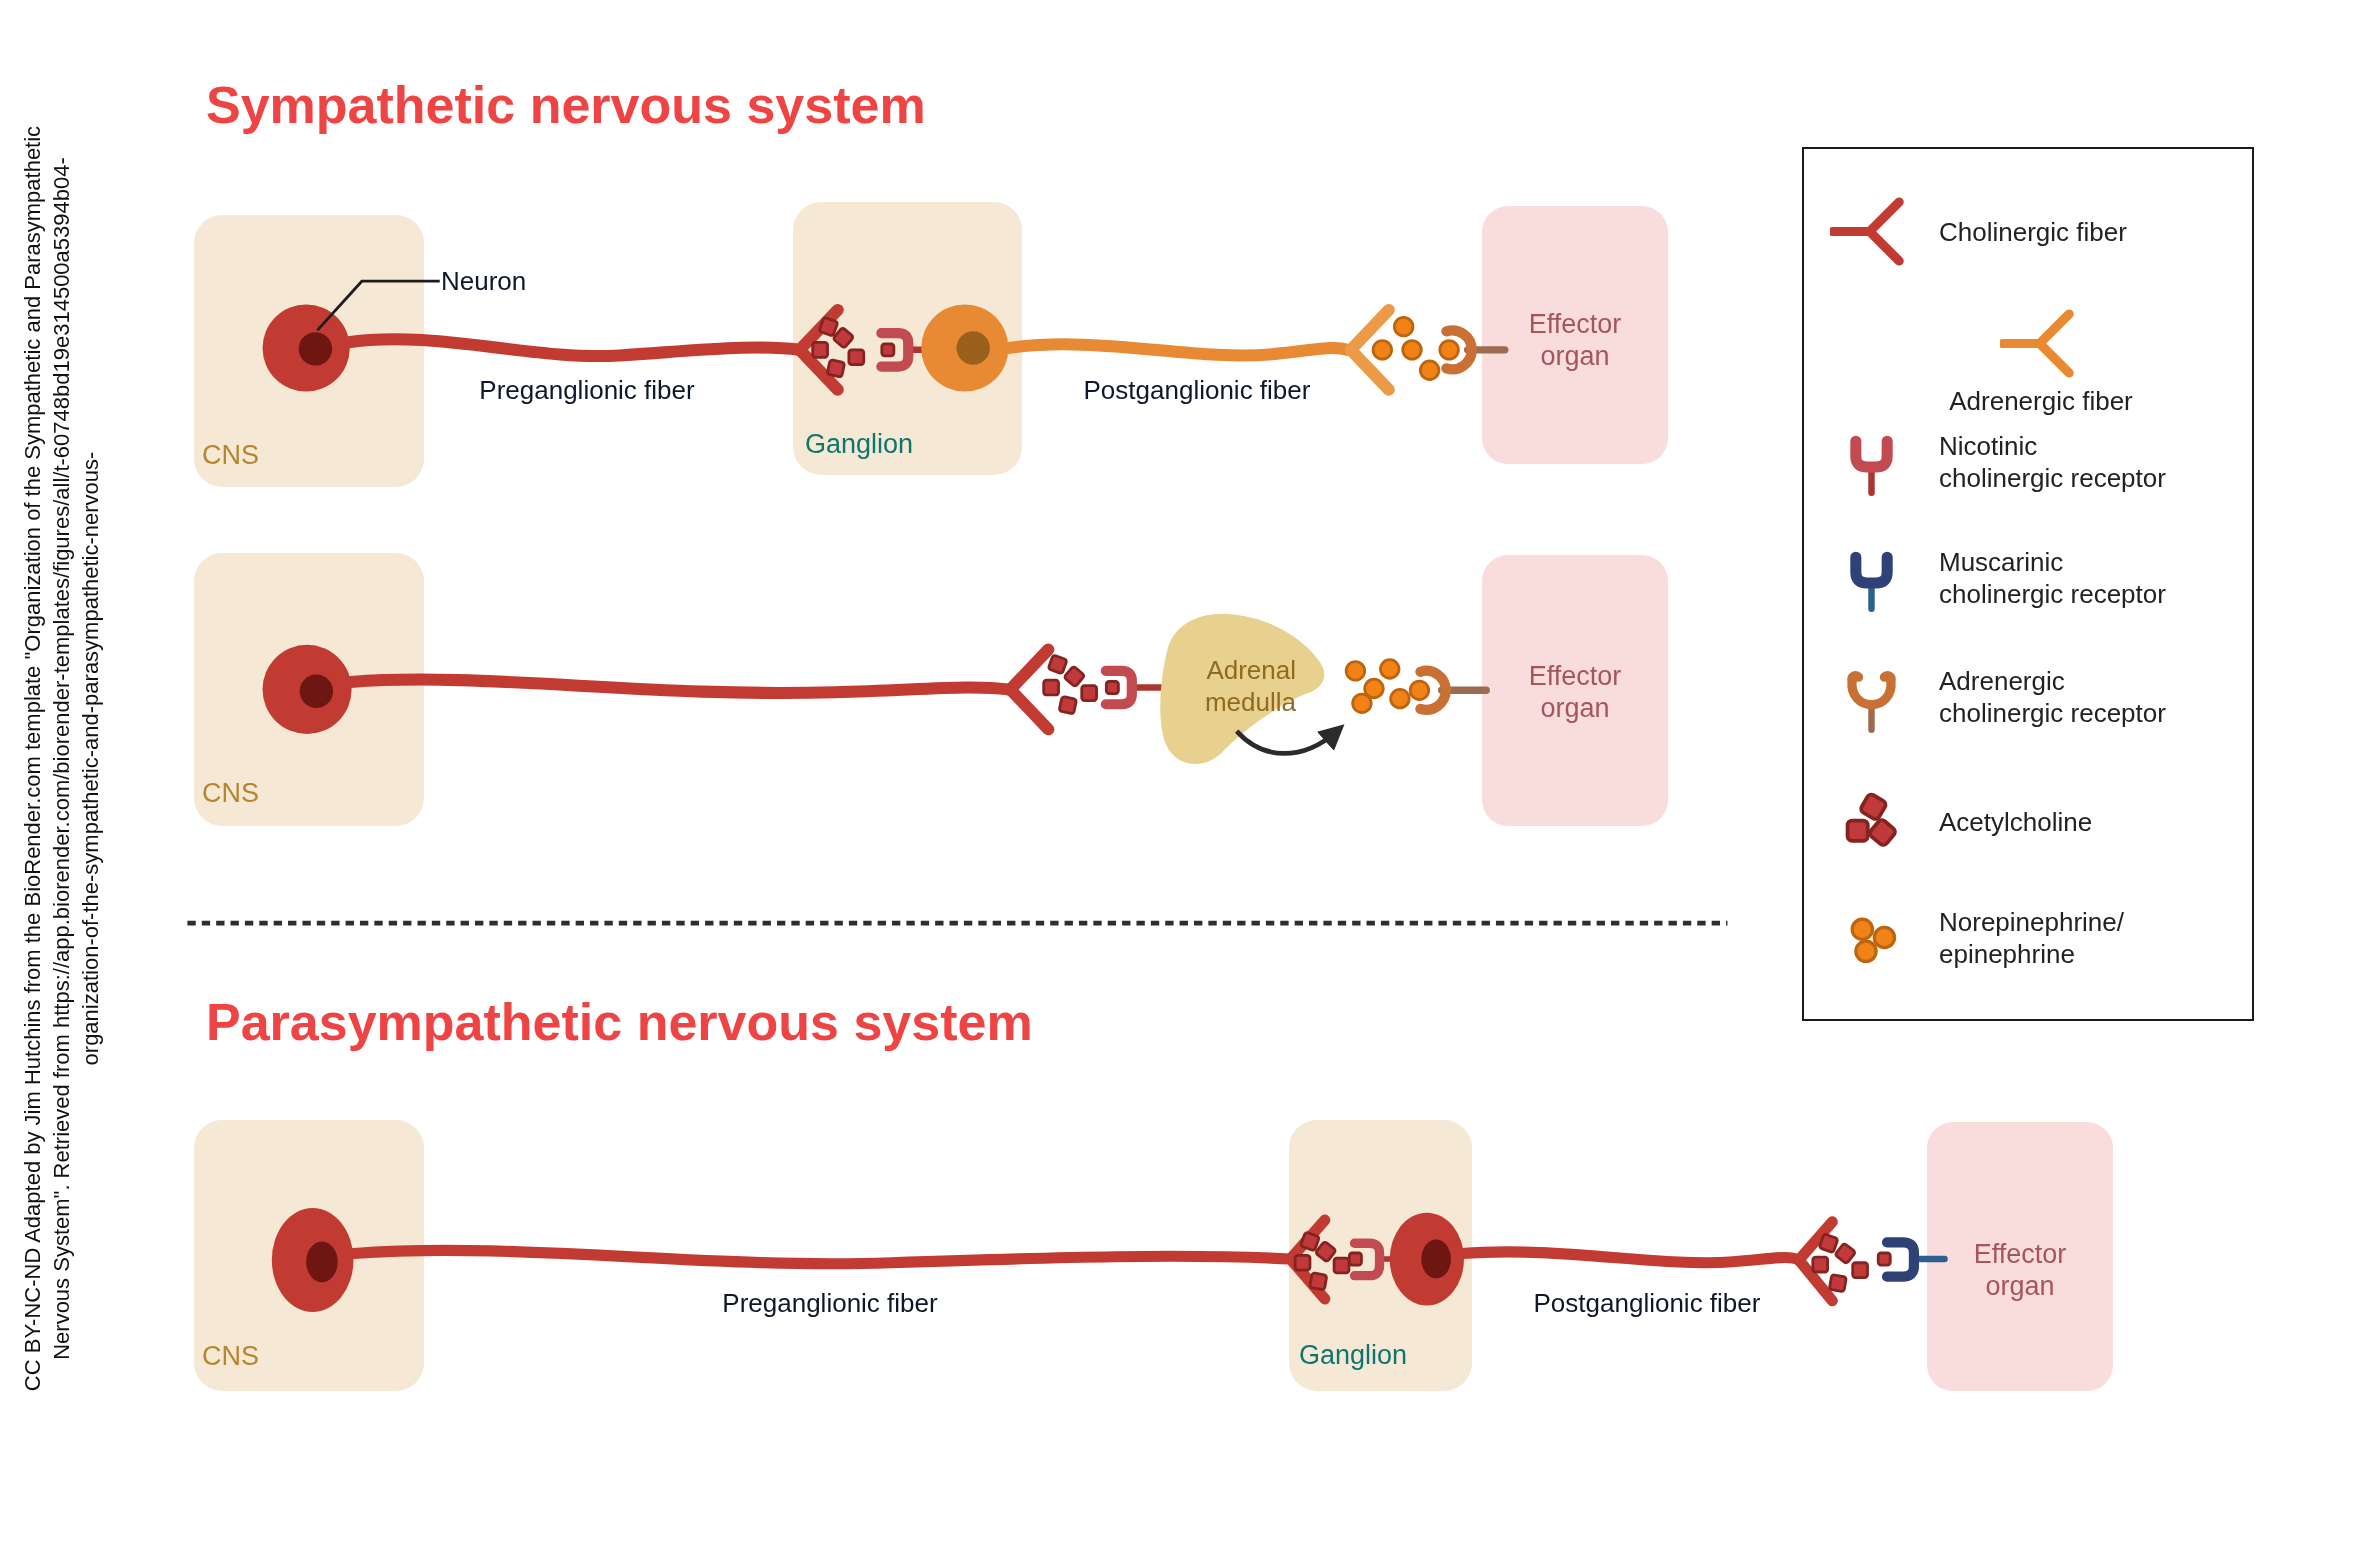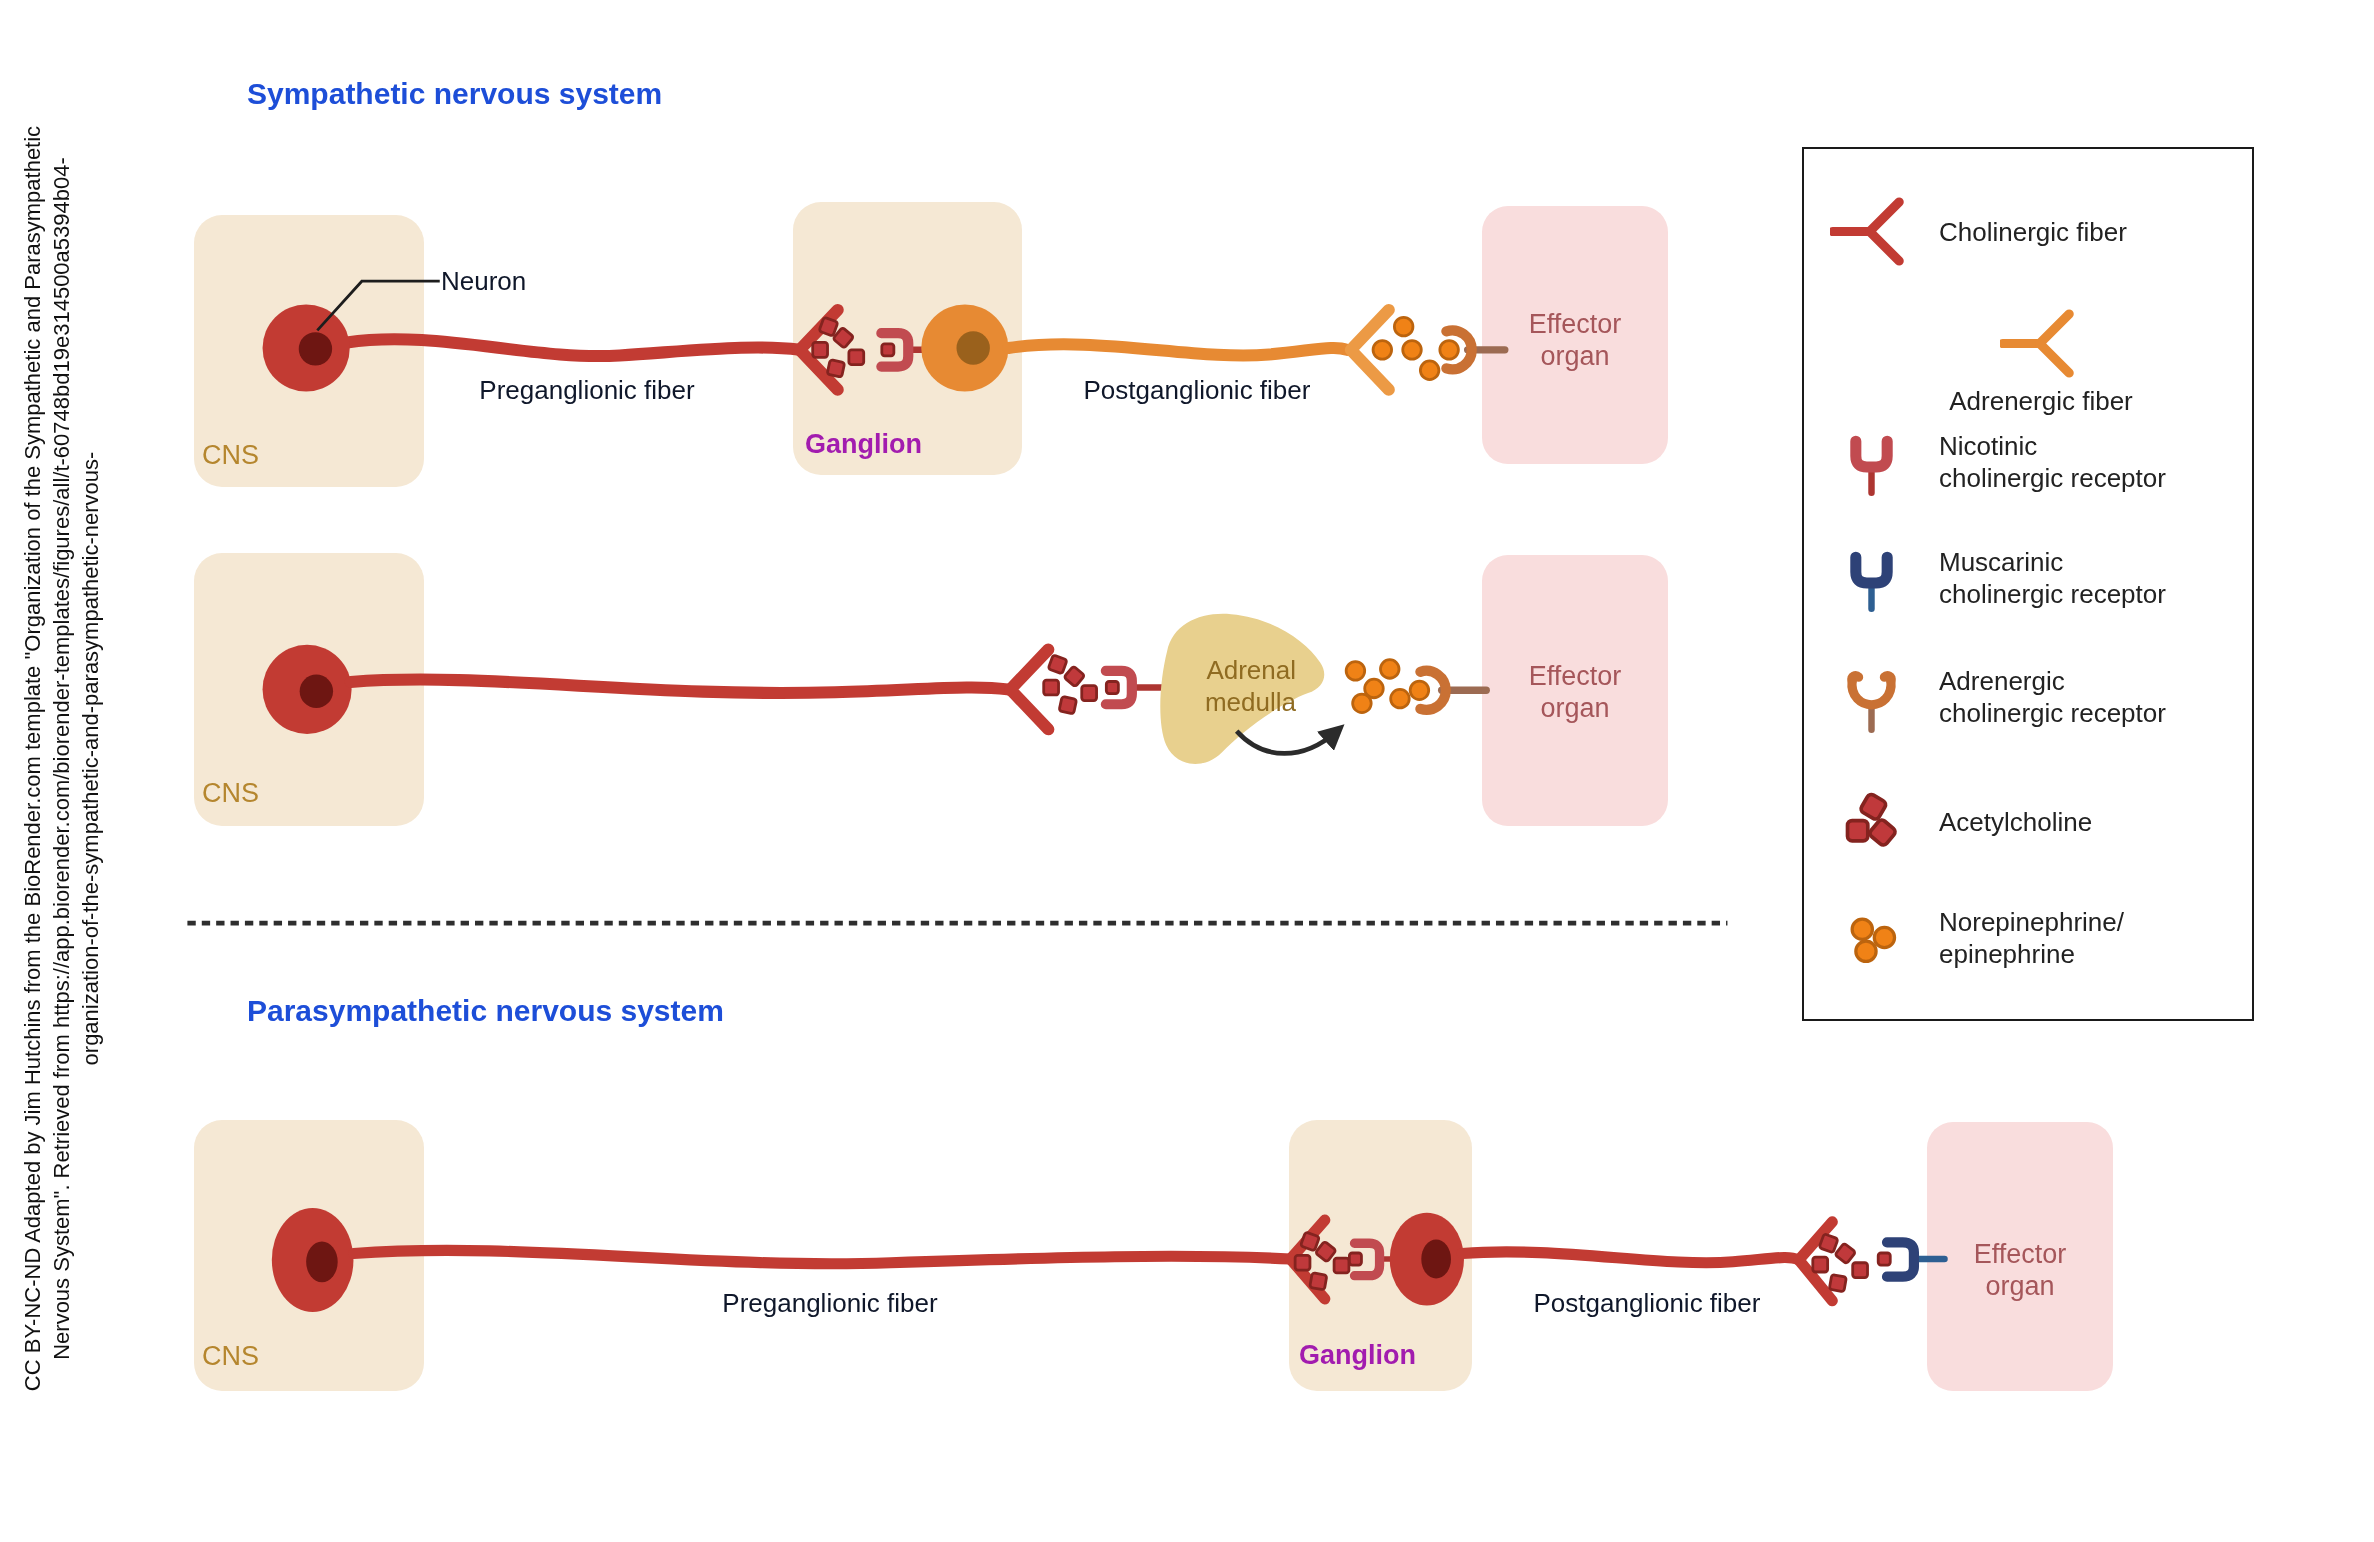--- a/index.html
+++ b/index.html
@@ -2,25 +2,25 @@
 <html style="font-size:15px"><head>
 <meta charset="utf-8">
 <style>
   html,body{margin:0;padding:0;background:#ffffff;}
   .canvas{position:relative;width:2375px;height:1543px;background:#ffffff;
           font-family:"Liberation Sans",sans-serif;overflow:hidden;}
   .box{position:absolute;box-sizing:border-box;}
   .cns-box{background:#f5e8d4;border-radius:28px;}
   .pink-box{background:#f9dddd;border-radius:26px;}
   .layer{position:absolute;left:0;top:0;}
-  .title{position:absolute;font-size:30px;font-weight:700;color:#1d4ed8;line-height:1.05;white-space:nowrap;margin-left:41px;}
+  .title{position:absolute;font-size:52px;font-weight:700;color:#ef4444;line-height:1.05;white-space:nowrap;}
   .lbl{position:absolute;font-size:26px;color:#0f172a;line-height:32px;white-space:nowrap;}
   .lbl-center{text-align:center;}
   .cns-label{position:absolute;font-size:27px;color:#b5862e;line-height:30px;}
-  .ganglion-label{position:absolute;font-size:27px;color:#a21caf;line-height:30px;font-weight:bold;}
+  .ganglion-label{position:absolute;font-size:27px;color:#0f766e;line-height:30px;}
   .effector-label{position:absolute;font-size:27px;color:#a5565a;line-height:32px;text-align:center;}
   .adrenal-label{position:absolute;font-size:26px;color:#8f6b21;line-height:32px;text-align:right;}
   .legend{position:absolute;left:1802px;top:147px;width:452px;height:874px;
           border:2.8px solid #1a1a1a;background:#ffffff;box-sizing:border-box;}
   .lg-row{position:absolute;left:0;width:100%;height:83px;display:flex;align-items:center;}
   .lg-icon{margin-left:26px;width:83px;height:83px;display:flex;align-items:center;justify-content:center;flex:0 0 83px;}
   .lg-text{margin-left:26px;font-size:26px;line-height:32px;color:#222222;}
   .attribution{position:absolute;left:-633px;top:714px;width:1391px;height:89px;
                transform:rotate(-90deg);font-size:22px;line-height:29px;color:#111111;text-align:center;}
 </style>

